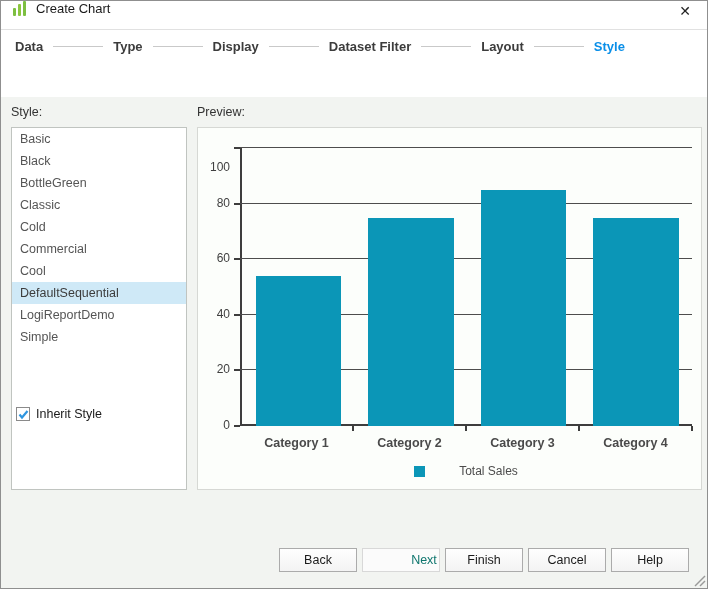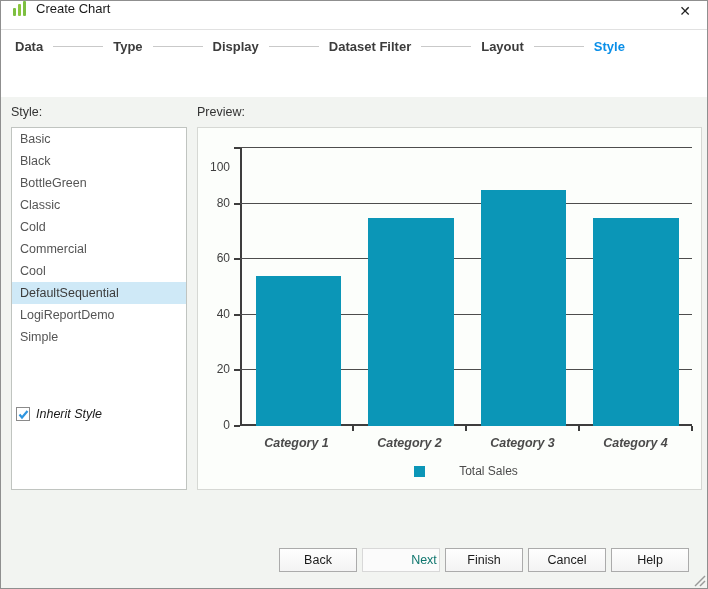--- a/index.html
+++ b/index.html
@@ -60,28 +60,28 @@
     position: absolute;
     border-left: 2px solid #3d3d3d; border-bottom: 2px solid #3d3d3d;
   }
   .gridline { position: absolute; height: 1px; background: #4d4d4d; }
   .ytick { position: absolute; height: 2px; background: #3d3d3d; }
   .ylabel { position: absolute; font-size: 12px; color: #3f3f3f; text-align: right; }
   .bars { position: absolute; display: flex; align-items: flex-end; }
   .bar-slot { flex: 1; display: flex; justify-content: center; align-items: flex-end; height: 100%; }
   .bar { width: 76%; }
   .xtick { position: absolute; width: 2px; background: #3d3d3d; }
-  .xlabels { position: absolute; display: flex; font-style: italic; }
+  .xlabels { position: absolute; display: flex; }
   .xlabel { flex: 1; text-align: center; font-size: 12.5px; font-weight: 600; color: #4a4a4a; }
   .legend { position: absolute; display: flex; justify-content: center; align-items: center; gap: 28px; }
   .legend-swatch { width: 11px; height: 11px; margin-right: 6px; }
   .legend-label { font-size: 12px; color: #4c4c4c; }
   
   .inherit-row {
-    position: absolute; left: 15px; top: 406px; display: flex; align-items: center; font-style: italic;
+    position: absolute; left: 15px; top: 406px; display: flex; align-items: center;
   }
   .checkbox {
     width: 14px; height: 14px; background: #fff; border: 1px solid #8a8a8a;
     display: inline-flex; align-items: center; justify-content: center; cursor: pointer;
   }
   .checkbox svg { display: block; }
   .inherit-label { font-size: 12.5px; color: #1a1a1a; margin-left: 6px; }
   
   .footer {
     position: absolute; right: 18px; bottom: 16px; display: flex; gap: 5px;

